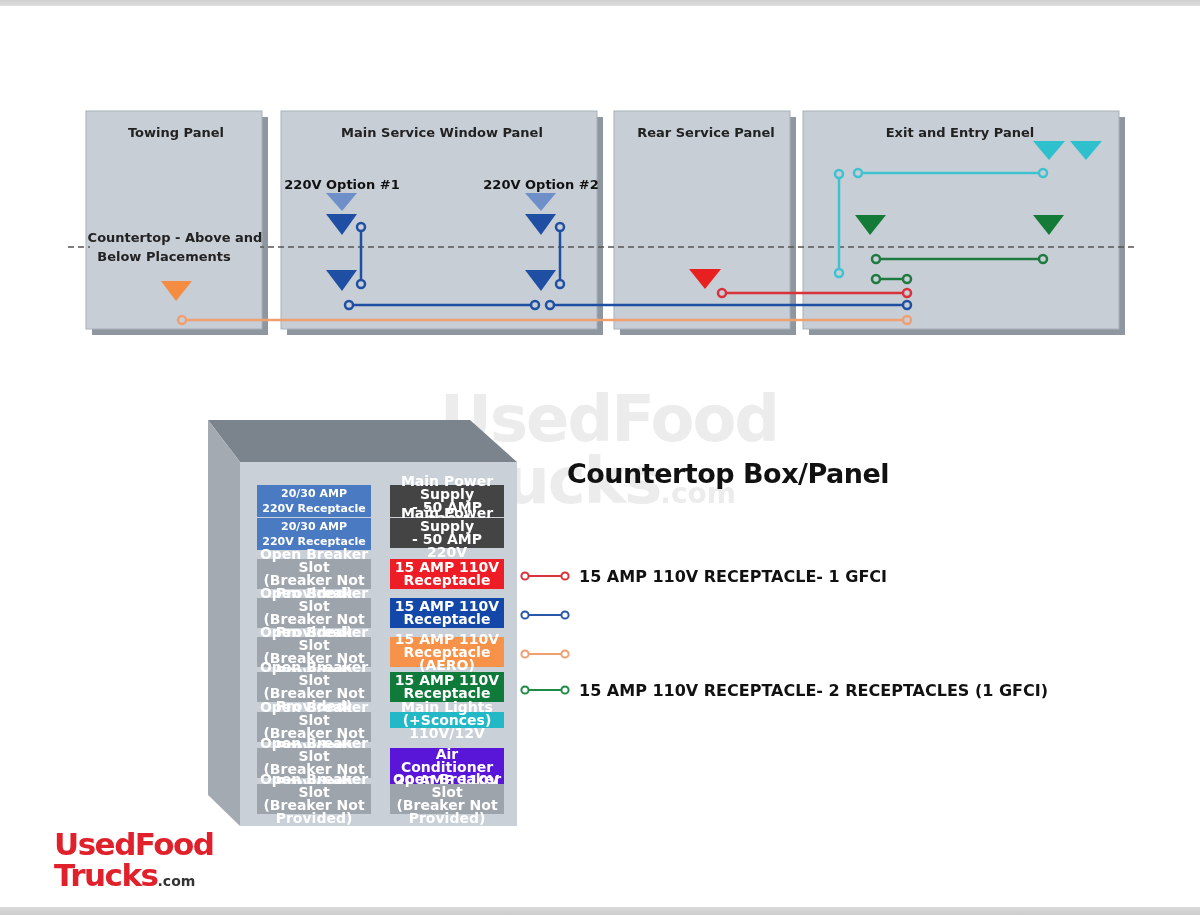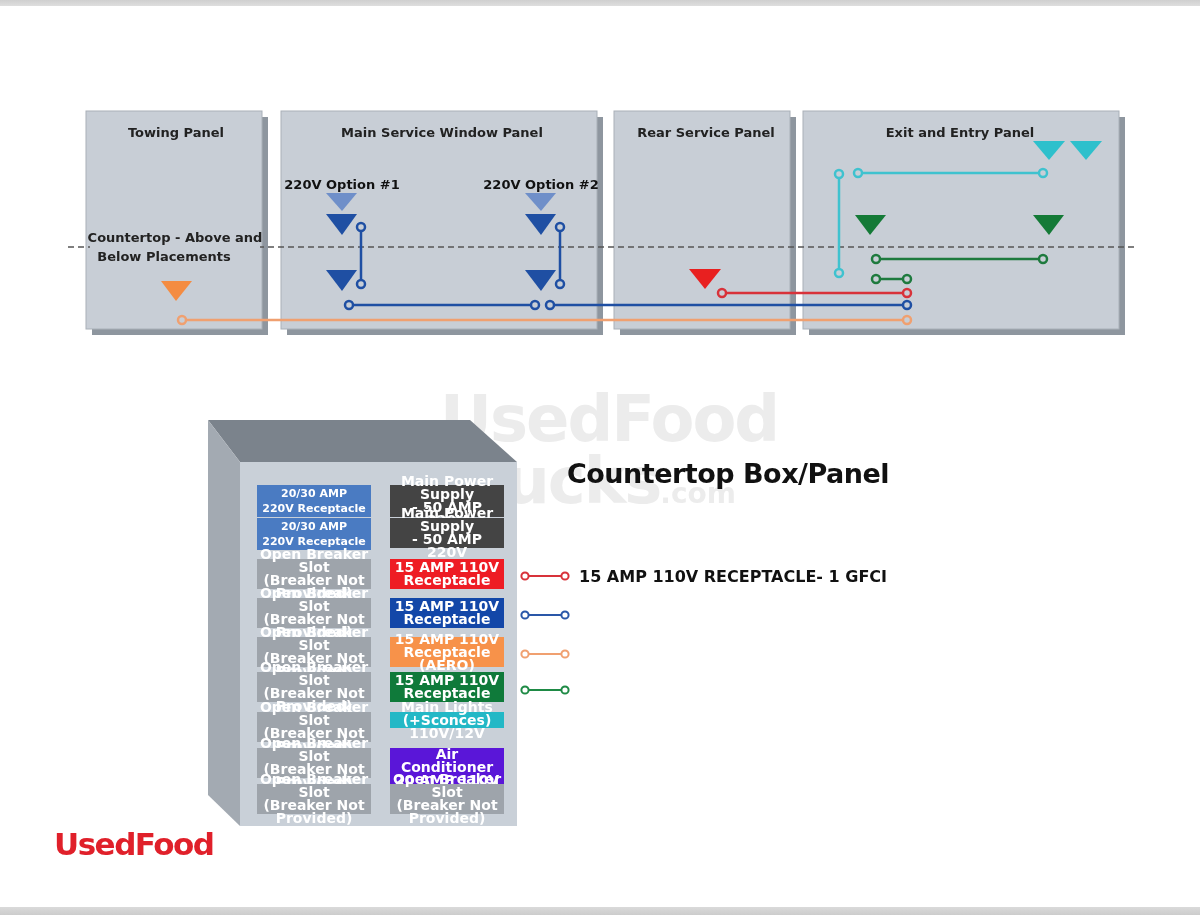--- a/index.html
+++ b/index.html
@@ -239,18 +239,20 @@
       </svg>
   </div>
   <div class="legend-row" style="top:114px;">
     <svg class="legend-line" width="54" height="12">
         <g class="lg">
           <line x1="6" y1="6" x2="46" y2="6" stroke="#1e8a45" stroke-width="2.2"></line>
           <circle cx="6" cy="6" r="3.6" fill="#fff" stroke="#1e8a45" stroke-width="2"></circle>
           <circle cx="46" cy="6" r="3.6" fill="#fff" stroke="#1e8a45" stroke-width="2"></circle>
         </g>
       </svg>
+    <span class="legend-text">15 AMP 110V RECEPTACLE- 2 RECEPTACLES (1 GFCI)</span>
   </div>
 </div>
 
 <div class="logo">
   <span class="l1">UsedFood</span>
+  <span class="l2"><span>Trucks</span><span class="com">.com</span></span>
 </div>
 
 </body></html>

